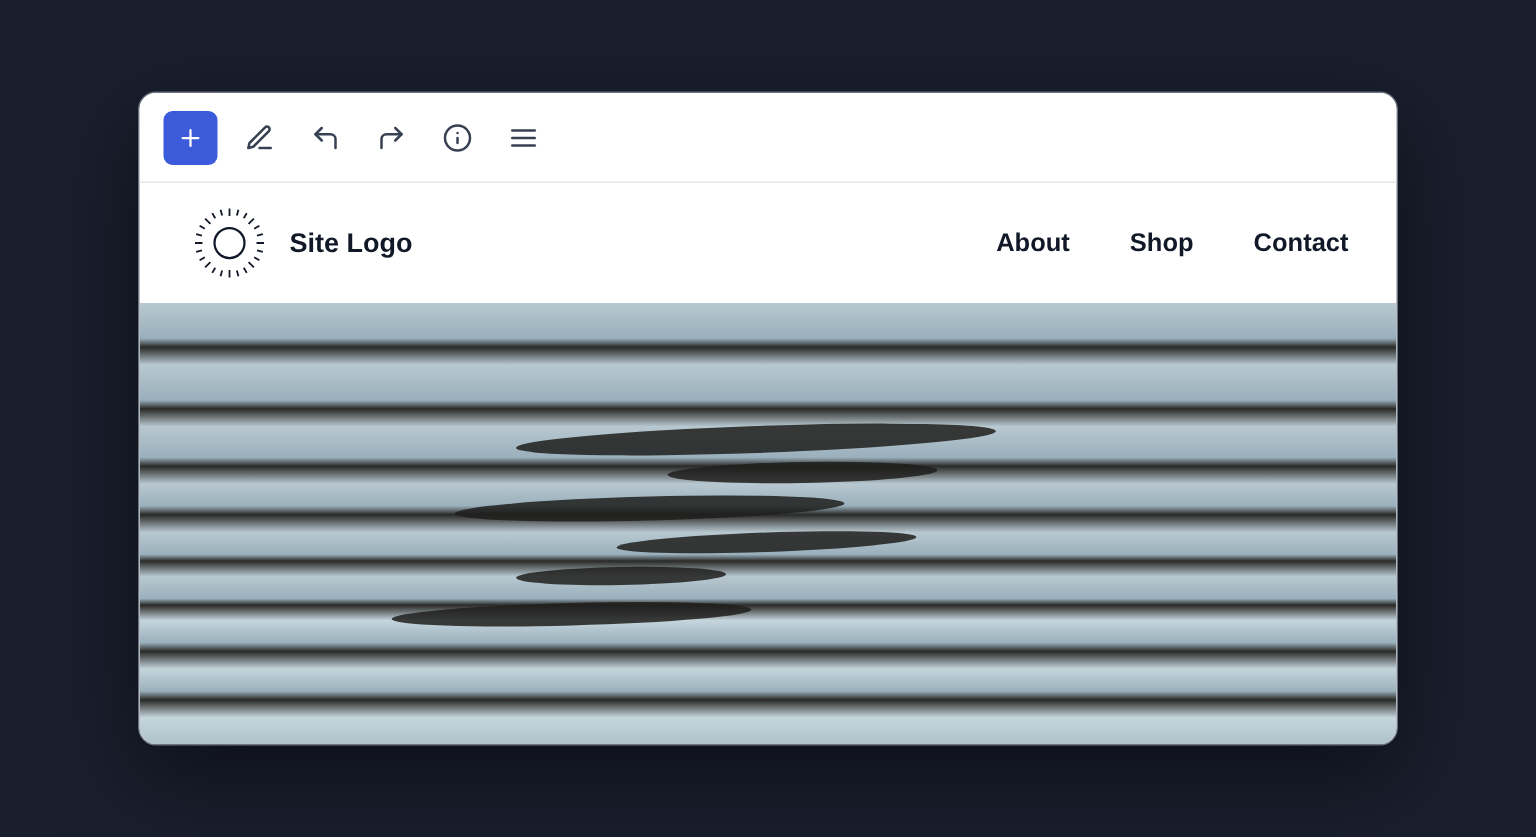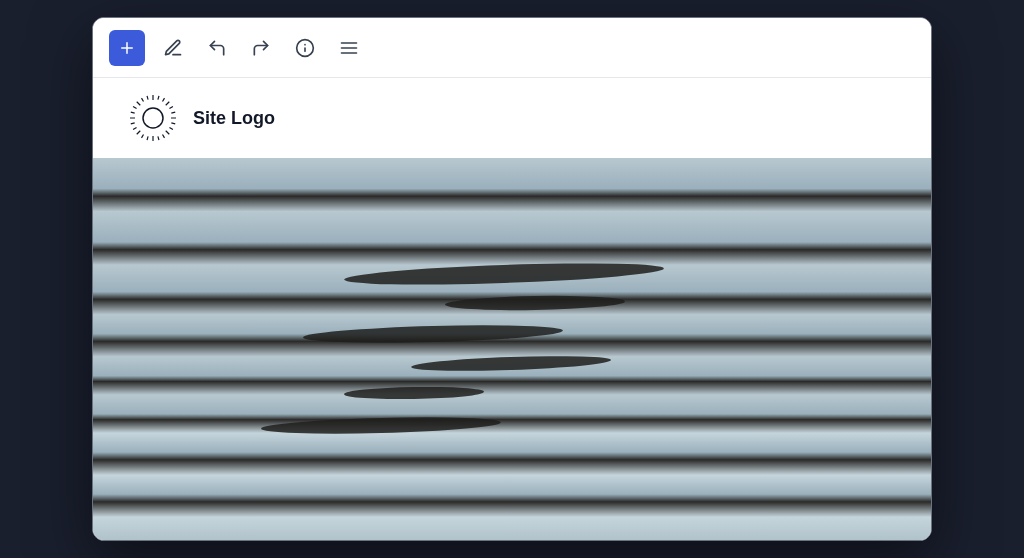--- a/index.html
+++ b/index.html
@@ -10,21 +10,21 @@
       background: #1a1f2e;
       display: flex;
       align-items: center;
       justify-content: center;
       font-family: -apple-system, BlinkMacSystemFont, 'Segoe UI', sans-serif;
       overflow: hidden;
     }
 
     .browser-window {
       width: 840px;
-      height: 524px;
+      height: 436px;
       background: #ffffff;
       border-radius: 12px;
       box-shadow: 0 20px 60px rgba(0,0,0,0.5);
       overflow: hidden;
       display: flex;
       flex-direction: column;
       border: 1px solid #6b7280;
     }
 
     .toolbar {
@@ -256,20 +256,25 @@
             <line x1="28" y1="5" x2="28" y2="9" transform="rotate(300 28 28)"></line>
             <line x1="28" y1="5" x2="28" y2="10" transform="rotate(315 28 28)"></line>
             <line x1="28" y1="5" x2="28" y2="9" transform="rotate(330 28 28)"></line>
             <line x1="28" y1="5" x2="28" y2="9" transform="rotate(345 28 28)"></line>
           </g>
         </svg>
 
         <span class="logo-text">Site Logo</span>
       </div>
 
+      <nav class="nav-area">
+        <span class="nav-item">About</span>
+        <span class="nav-item">Shop</span>
+        <span class="nav-item">Contact</span>
+      </nav>
 
     </div>
 
     <div class="hero-image">
       <div class="hero-image-content">
 
         <div class="pool" style="width:320px;height:18px;top:28%;left:30%;transform:rotate(-2deg);"></div>
         <div class="pool" style="width:180px;height:14px;top:36%;left:42%;transform:rotate(-1deg);"></div>
         <div class="pool" style="width:260px;height:16px;top:44%;left:25%;transform:rotate(-1.5deg);"></div>
         <div class="pool" style="width:200px;height:13px;top:52%;left:38%;transform:rotate(-2deg);"></div>

